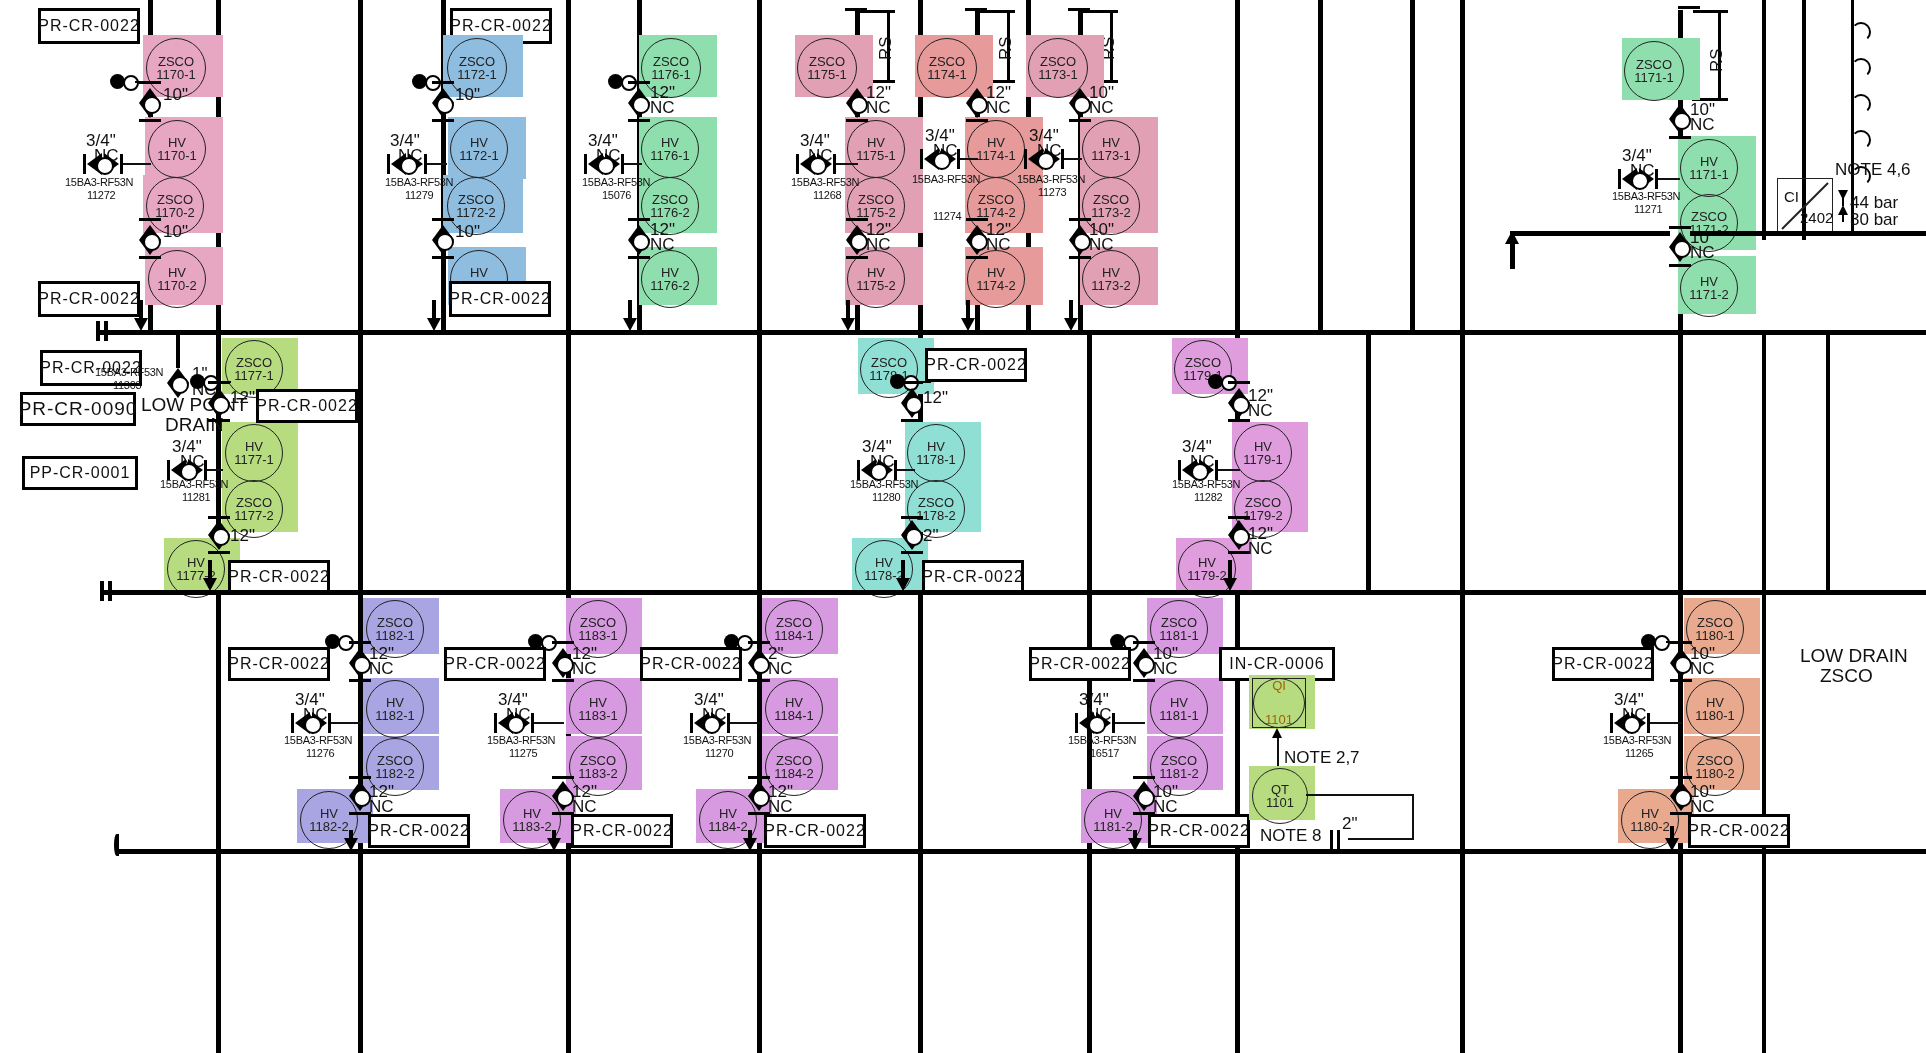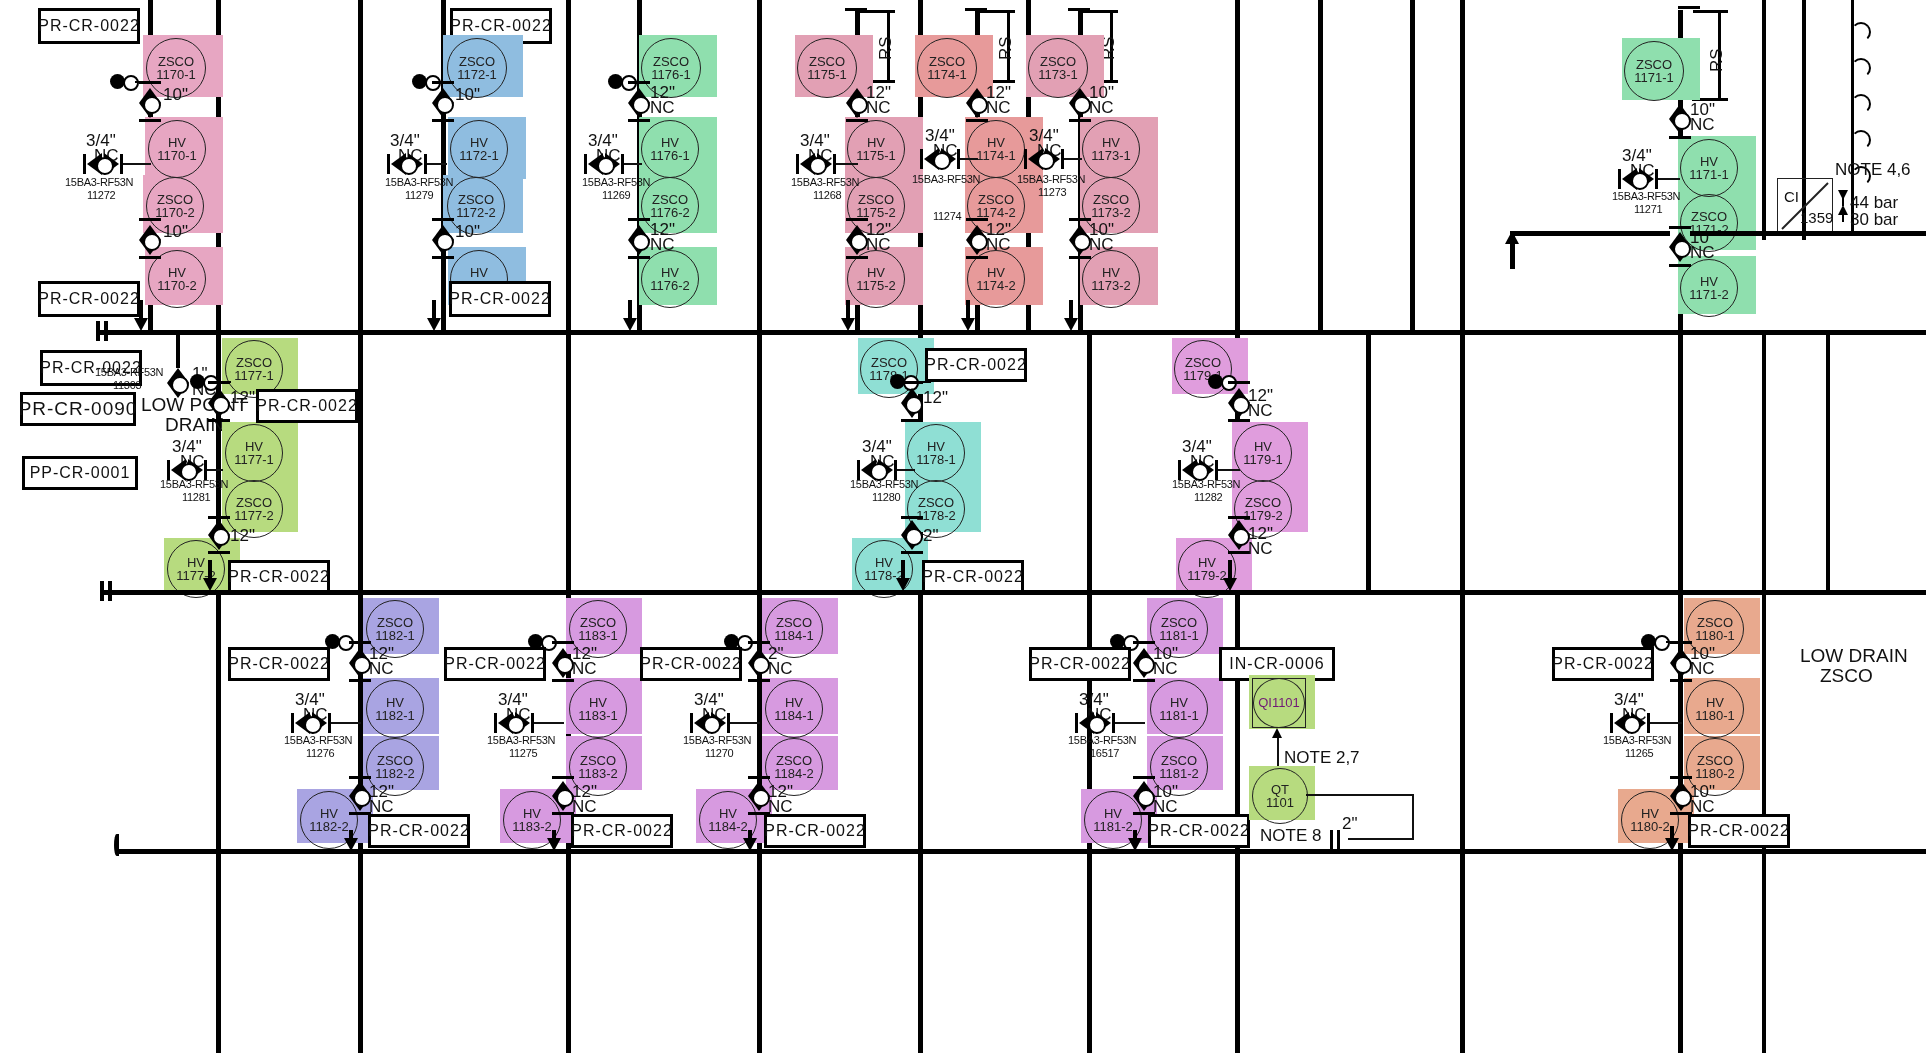--- a/index.html
+++ b/index.html
@@ -26,22 +26,22 @@
   }
   .bubble .l1{font-size:13px;}
   .bubble .l2{font-size:13px;}
 
   .sqbubble{
     position:absolute;border:1.6px solid #222;
     display:flex;align-items:center;justify-content:center;background:transparent;
   }
   .sqbubble .inner{
     width:100%;height:100%;border-radius:50%;border:1.6px solid #222;
-    display:flex;flex-direction:row;align-items:center;justify-content:center;
-    line-height:1.05;font-size:13px;color:#701a75;
+    display:flex;flex-direction:column;align-items:center;justify-content:space-between;
+    line-height:1.05;font-size:13px;color:#a16207;
   }
 
   .hl{position:absolute;} 
 
   .txt{position:absolute;white-space:pre;color:#111;font-family:"Liberation Sans",sans-serif;}
   .t11{font-size:15px;}
   .t13{font-size:17px;}
   .t15{font-size:19px;}
   .small{font-size:11px;letter-spacing:-0.3px;}
 
@@ -269,21 +269,21 @@
   <div class="txt t13" style="left:596px;top:146px;">NC</div>
   <div class="hvalve" style="left:584px;top:153px;">
       <span class="capL"></span>
       <span class="lt"></span>
       <span class="rt"></span>
       <span class="hub"></span>
       <span class="capR"></span>
     </div>
   <div class="hline thin" style="left:624px;top:163px;width:18px;height:2px;"></div>
   <div class="txt small" style="left:582px;top:176px;">15BA3-RF53N</div>
-  <div class="txt small" style="left:602px;top:189px;">11269</div>
+  <div class="txt small" style="left:602px;top:189px;">15076</div>
 
   <div class="flange" style="left:845px;top:8px;"></div>
   <div class="hline" style="left:860px;top:10px;width:35px;height:3px;"></div>
   <div class="vline" style="left:887px;top:12px;width:3px;height:70px;"></div>
   <div class="hline" style="left:860px;top:80px;width:35px;height:3px;"></div>
   <div class="txt t13 rot" style="left:876px;top:60px;">RS</div>
   <div class="hl" style="left:795px;top:35px;width:78px;height:62px;background:#e2a0b4;"></div>
   <div class="hl" style="left:845px;top:117px;width:78px;height:62px;background:#e2a0b4;"></div>
   <div class="hl" style="left:845px;top:175px;width:78px;height:58px;background:#e2a0b4;"></div>
   <div class="hl" style="left:845px;top:247px;width:78px;height:58px;background:#e2a0b4;"></div>
@@ -503,21 +503,21 @@
   <div class="pigtail" style="left:1851px;top:58px;"></div>
   <div class="pigtail" style="left:1851px;top:94px;"></div>
   <div class="pigtail" style="left:1851px;top:130px;"></div>
   <div class="pigtail" style="left:1851px;top:166px;"></div>
   <div class="txt t13" style="left:1835px;top:160px;">NOTE 4,6</div>
   <div class="sqbubble" style="left:1777px;top:178px;width:54px;height:54px;">
     <svg width="54" height="54" style="position:absolute;left:0;top:0;">
       <line x1="4" y1="50" x2="50" y2="4" stroke="#222" stroke-width="2"></line>
     </svg>
     <span class="txt t11" style="left:6px;top:9px;position:absolute;">CI</span>
-    <span class="txt t11" style="left:22px;top:30px;position:absolute;">1359</span>
+    <span class="txt t11" style="left:22px;top:30px;position:absolute;">2402</span>
   </div>
   <div class="hline" style="left:1690px;top:231px;width:236px;height:5px;"></div>
   <div class="vline" style="left:1851px;top:190px;width:3px;height:44px;"></div>
   <div class="arrow-d" style="left:1838px;top:190px;border-top-width:10px;border-left-width:5px;border-right-width:5px;"></div>
   <div class="vline" style="left:1842px;top:196px;width:2px;height:10px;"></div>
   <div class="txt t13" style="left:1850px;top:193px;">44 bar</div>
   <div class="arrow-u" style="left:1838px;top:205px;border-bottom-width:10px;border-left-width:5px;border-right-width:5px;"></div>
   <div class="vline" style="left:1842px;top:212px;width:2px;height:10px;"></div>
   <div class="txt t13" style="left:1850px;top:210px;">30 bar</div>
 

